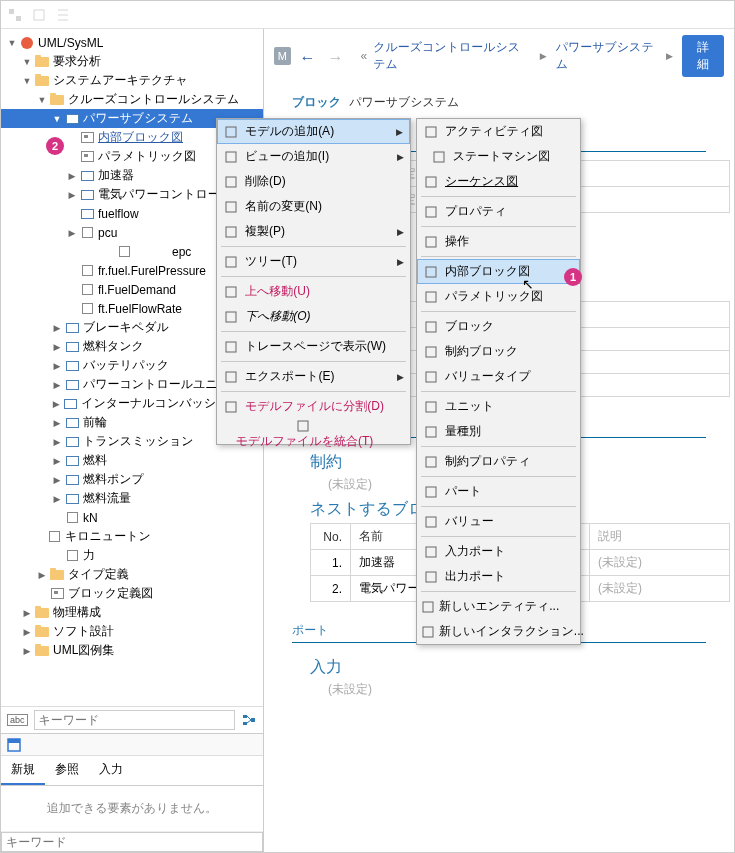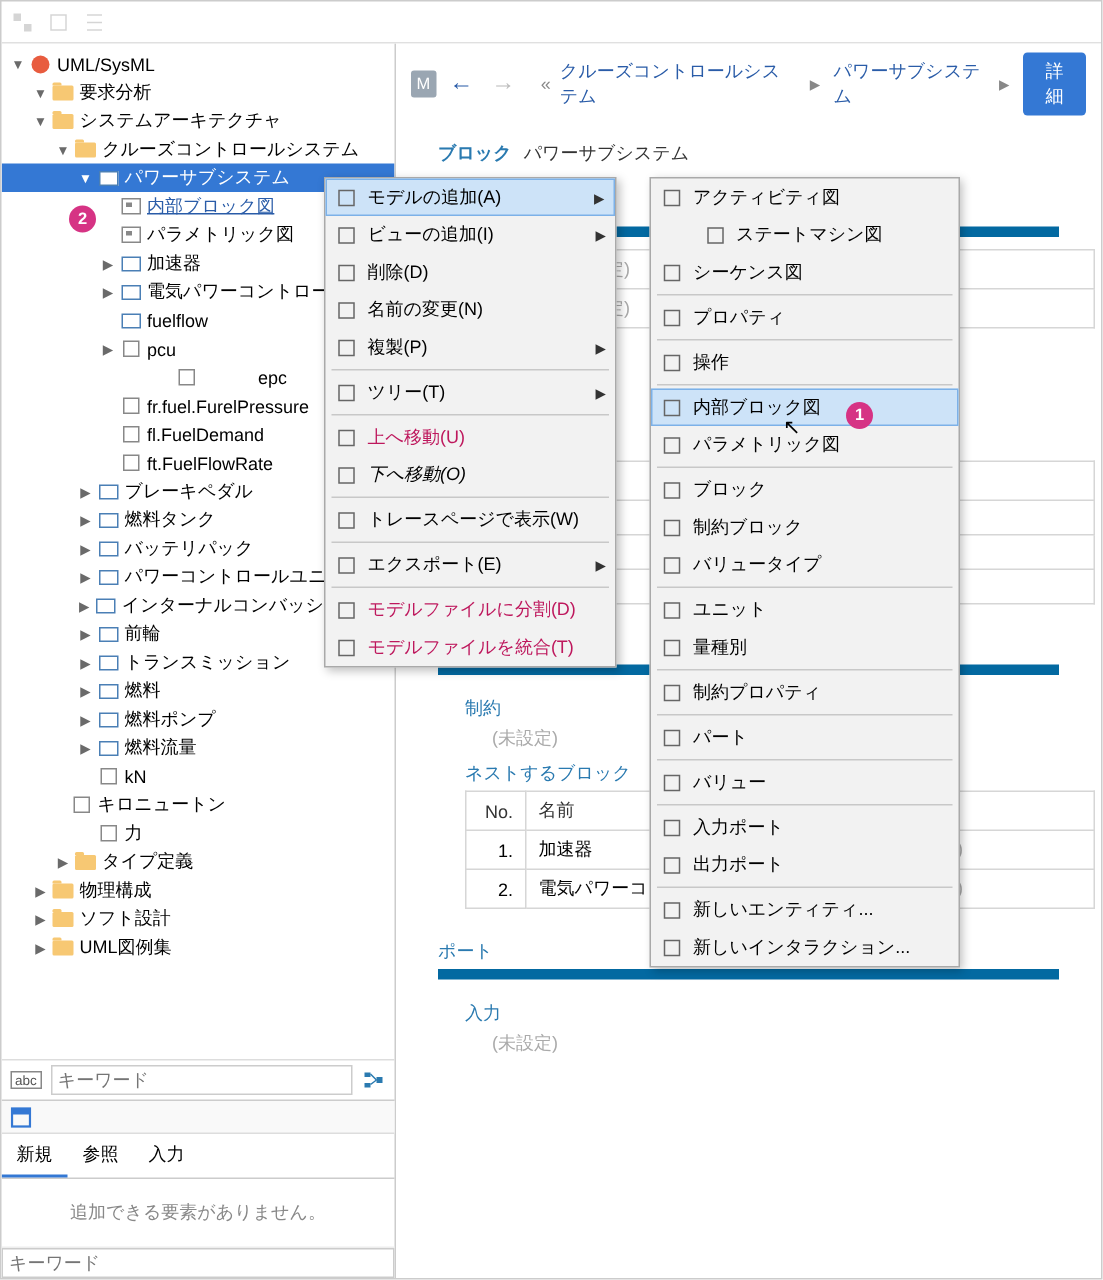--- a/index.html
+++ b/index.html
@@ -52,22 +52,22 @@
 .nav-arrow.dis { color: #bbb; }
 .crumb { color: #2a5ca8; font-size: 12px; }
 .crumb-sep { color: #888; margin: 0 3px; font-size: 9px; }
 .detail-btn { margin-left: auto; background: #3478d4; color: #fff; padding: 4px 10px; border: none; border-radius: 3px; font-size: 12px; }
 
 .dt-title { padding: 10px 28px 4px; font-size: 17px; }
 .dt-title .type { color: #2a7ab0; font-weight: bold; margin-right: 8px; }
 .dt-title .name { color: #333; }
 
 .section { padding: 4px 28px; }
-.sec-head { color: #2a7ab0; font-size: 12px; padding: 12px 0 3px; border-bottom: 7px solid #0369a1; margin-bottom: 8px; }
-.sec-sub { color: #2a7ab0; font-size: 12px; padding: 6px 0 3px; margin-left: 18px; }
+.sec-head { color: #2a7ab0; font-size: 12px; padding: 12px 0 3px; border-bottom: 1px solid #0369a1; margin-bottom: 8px; }
+.sec-sub { color: #2a7ab0; font-size: 16px; padding: 6px 0 3px; margin-left: 18px; }
 .unset { color: #aaa; margin-left: 36px; font-size: 12px; }
 
 .prop-tbl { width: 420px; margin-left: 18px; border-collapse: collapse; }
 .prop-tbl td { border: 1px solid #d6d6d6; padding: 4px 8px; font-size: 12px; }
 .prop-tbl .col1 { width: 85px; color: #555; }
 .prop-tbl .un { color: #aaa; }
 
 .list-tbl { width: 420px; margin-left: 18px; border-collapse: collapse; border: 1px solid #d6d6d6; }
 .list-tbl th, .list-tbl td { border: 1px solid #d6d6d6; padding: 4px 8px; text-align: left; font-weight: normal; font-size: 12px; }
 .list-tbl th { background: #fff; color: #333; }
@@ -76,21 +76,21 @@
 
 
 .ctx { position: absolute; background: #f2f2f2; border: 1px solid #a9a9a9; box-shadow: 2px 2px 6px rgba(0,0,0,0.25); z-index: 50; }
 .ctx-row { display: flex; align-items: center; height: 25px; padding: 0 22px 0 4px; white-space: nowrap; cursor: default; }
 .ctx-row.highlight { background: #cde3f8; border: 1px solid #7cb1e8; padding: 0 21px 0 3px; }
 .ctx-row.disabled { color: #be185d; }
 .ctx-ic { width: 20px; display: inline-flex; align-items: center; justify-content: center; margin-right: 4px; }
 .ctx-sep { height: 1px; background: #c8c8c8; margin: 2px 4px; }
 .ctx-arrow { position: absolute; right: 6px; font-size: 9px; color: #333; }
 .ctx1 { left: 216px; top: 118px; width: 195px; }
-.ctx2 { left: 433px; top: 118px; width: 207px; }
+.ctx2 { left: 416px; top: 118px; width: 165px; }
 
 .mini-svg { width: 14px; height: 14px; }
 .cursor-img { position: absolute; left: 522px; top: 276px; z-index: 70; font-size: 14px; }
 </style>
 </head>
 <body>
 
 <div class="toolbar">
   <svg class="tb-icon" viewBox="0 0 16 16">
       <rect x="2" y="2" width="5" height="5" fill="#888"></rect>
@@ -307,20 +307,27 @@
             </span>
             <span class="label">力</span>
           </div>
           <div class="tree-row" style="padding-left: 34px;">
             <span class="tw">▶</span>
             <span class="icn">
               <span class="folder"></span>
             </span>
             <span class="label">タイプ定義</span>
           </div>
+          <div class="tree-row" style="padding-left: 34px;">
+            <span class="tw"></span>
+            <span class="icn">
+              <span class="diag-ic"></span>
+            </span>
+            <span class="label">ブロック定義図</span>
+          </div>
           <div class="tree-row" style="padding-left: 19px;">
             <span class="tw">▶</span>
             <span class="icn">
               <span class="folder"></span>
             </span>
             <span class="label">物理構成</span>
           </div>
           <div class="tree-row" style="padding-left: 19px;">
             <span class="tw">▶</span>
             <span class="icn">
@@ -551,21 +558,21 @@
     </div>
     <div class="ctx-sep"></div>
     <div class="ctx-row disabled" style="position: relative;">
       <span class="ctx-ic">
         <svg class="mini-svg" viewBox="0 0 14 14">
           <rect x="2" y="2" width="10" height="10" fill="none" stroke="#666"></rect>
         </svg>
       </span>
       <span>モデルファイルに分割(D)</span>
     </div>
-    <div class="ctx-row disabled" style="position: relative;">
+    <div class="ctx-row disabled" style="position: relative; flex-direction: column;">
       <span class="ctx-ic">
         <svg class="mini-svg" viewBox="0 0 14 14">
           <rect x="2" y="2" width="10" height="10" fill="none" stroke="#666"></rect>
         </svg>
       </span>
       <span>モデルファイルを統合(T)</span>
     </div>
   </div>
 
 <div class="ctx ctx2" id="ctx2">
@@ -578,21 +585,21 @@
       <span>アクティビティ図</span>
     </div>
     <div class="ctx-row" style="position: relative; justify-content: center;">
       <span class="ctx-ic">
         <svg class="mini-svg" viewBox="0 0 14 14">
           <rect x="2" y="2" width="10" height="10" fill="none" stroke="#666"></rect>
         </svg>
       </span>
       <span>ステートマシン図</span>
     </div>
-    <div class="ctx-row" style="position: relative;">
+    <div class="ctx-row" style="position: relative; text-decoration: underline;">
       <span class="ctx-ic">
         <svg class="mini-svg" viewBox="0 0 14 14">
           <rect x="2" y="2" width="10" height="10" fill="none" stroke="#666"></rect>
         </svg>
       </span>
       <span>シーケンス図</span>
     </div>
     <div class="ctx-sep"></div>
     <div class="ctx-row" style="position: relative;">
       <span class="ctx-ic">

